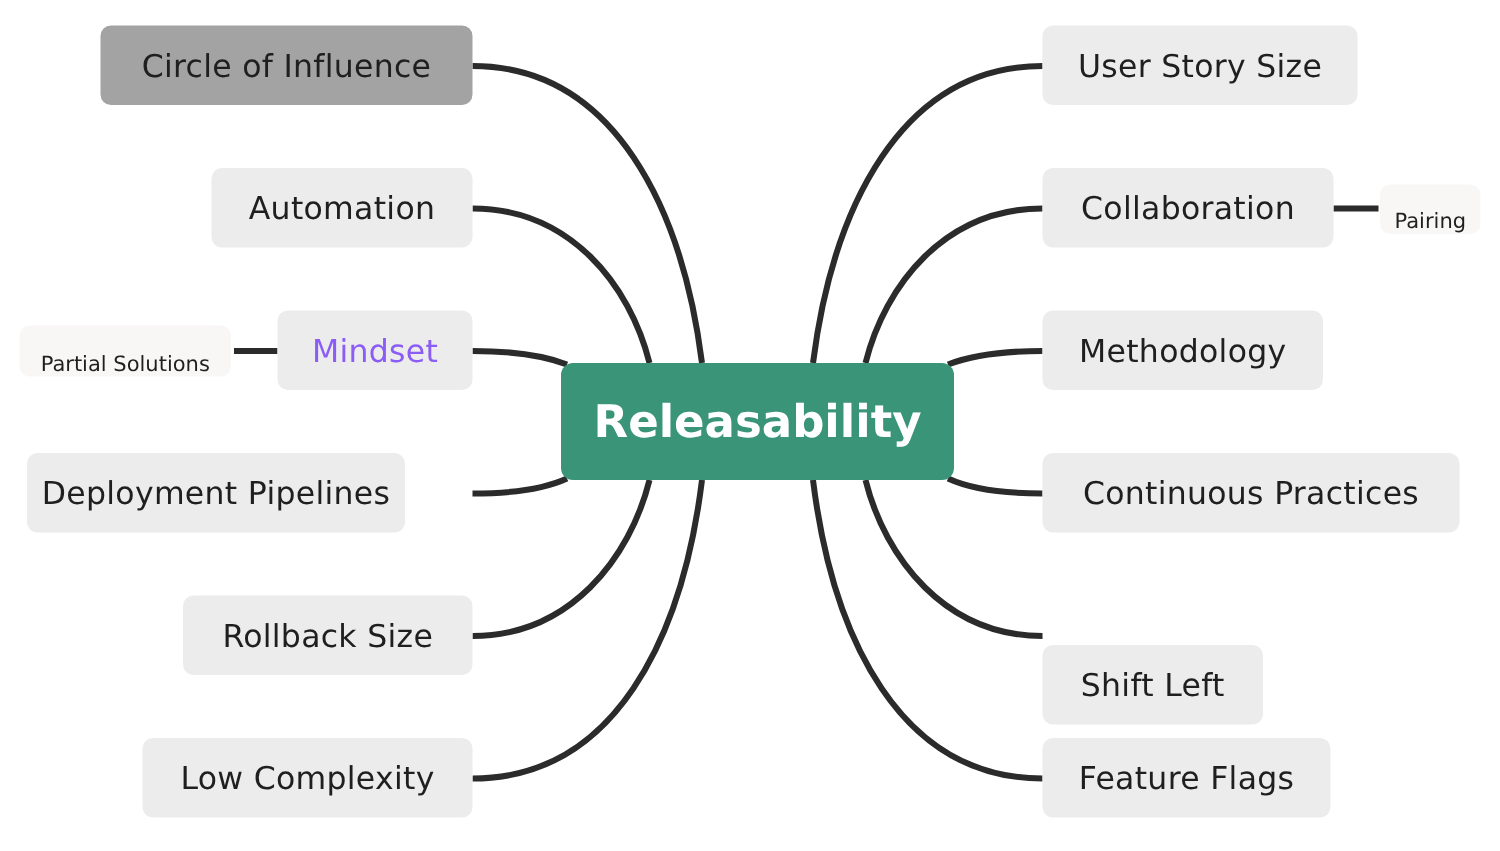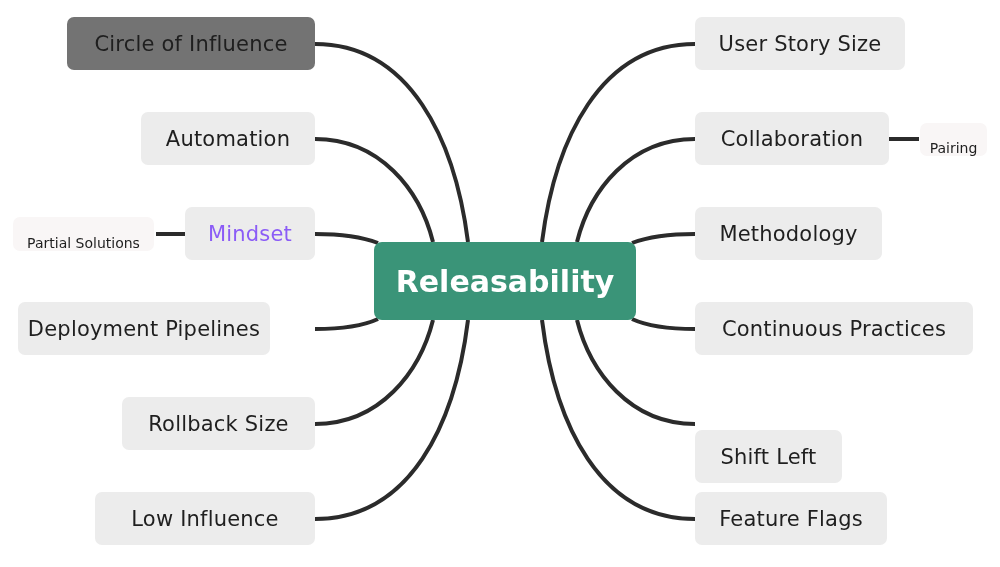--- a/index.html
+++ b/index.html
@@ -66,37 +66,37 @@
   <path d="M695,519 C600,519 555,425 542,320" style="stroke: rgb(43, 43, 43);"></path>
 
   <path d="M156,234 L185,234" style="stroke: rgb(43, 43, 43);"></path>
   <path d="M889,139 L919,139" style="stroke: rgb(43, 43, 43);"></path>
 </svg>
 
 <div class="center" id="center-node" title="Releasability" style="background: rgb(58, 148, 120); color: rgb(255, 255, 255);">
   <span>Releasability</span>
 </div>
 
-<div class="node" id="n-l0" style="background: #737373; color: rgb(31, 31, 31);">
+<div class="node" id="n-l0" style="background: #a3a3a3; color: rgb(31, 31, 31);">
   <span>Circle of Influence</span>
 </div>
 <div class="node" id="n-l1" style="background: rgb(236, 236, 236); color: rgb(31, 31, 31);">
   <span>Automation</span>
 </div>
 <div class="node" id="n-l2" style="background: rgb(236, 236, 236); color: #8b5cf6;">
   <span>Mindset</span>
 </div>
 <div class="node" id="n-l3" style="background: rgb(236, 236, 236); color: rgb(31, 31, 31);">
   <span>Deployment Pipelines</span>
 </div>
 <div class="node" id="n-l4" style="background: rgb(236, 236, 236); color: rgb(31, 31, 31);">
   <span>Rollback Size</span>
 </div>
 <div class="node" id="n-l5" style="background: rgb(236, 236, 236); color: rgb(31, 31, 31);">
-  <span>Low Influence</span>
+  <span>Low Complexity</span>
 </div>
 
 <div class="node" id="n-r0" style="background: rgb(236, 236, 236); color: rgb(31, 31, 31);">
   <span>User Story Size</span>
 </div>
 <div class="node" id="n-r1" style="background: rgb(236, 236, 236); color: rgb(31, 31, 31);">
   <span>Collaboration</span>
 </div>
 <div class="node" id="n-r2" style="background: rgb(236, 236, 236); color: rgb(31, 31, 31);">
   <span>Methodology</span>

